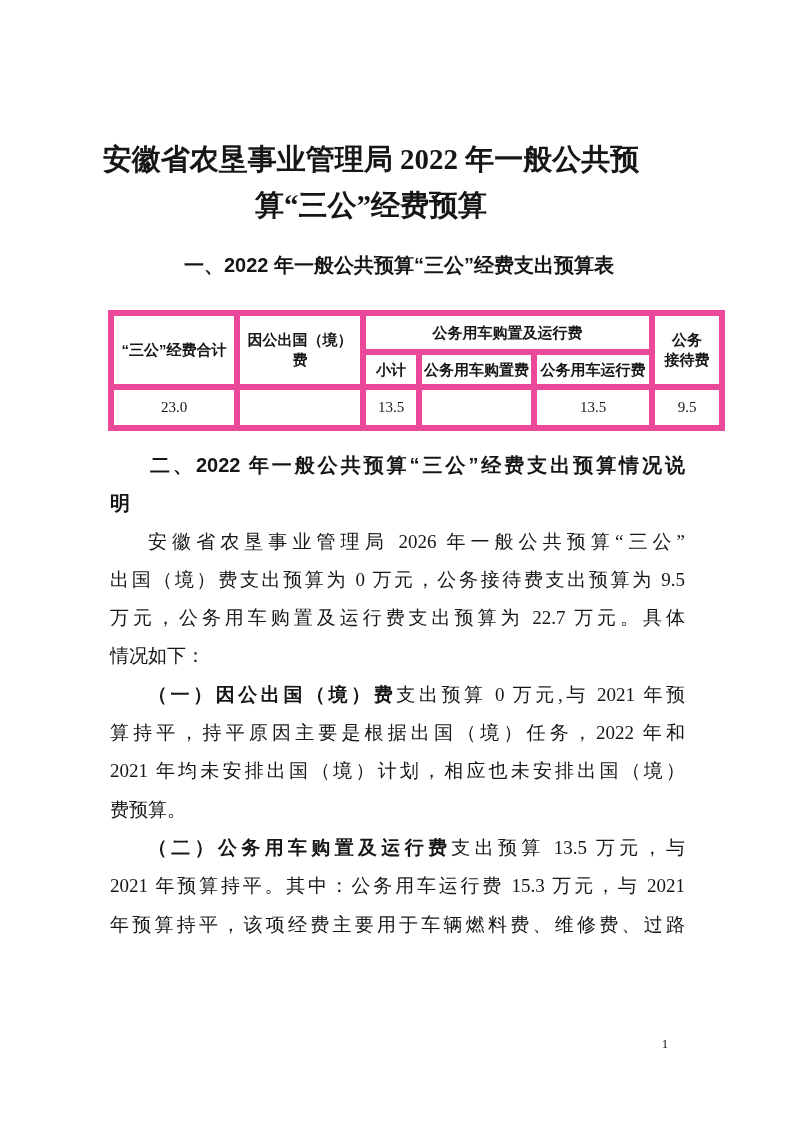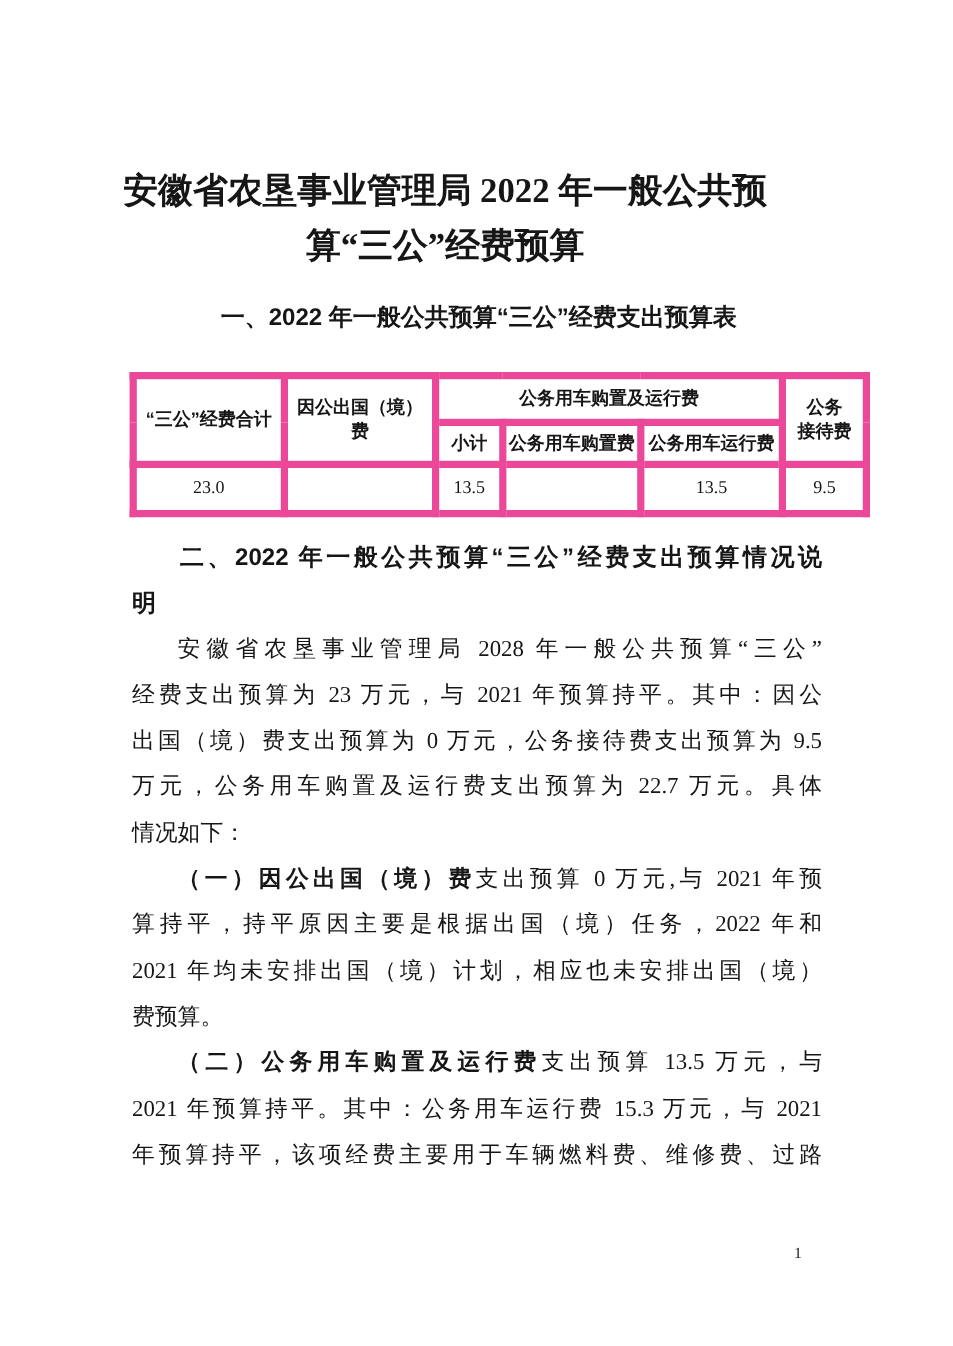--- a/index.html
+++ b/index.html
@@ -155,22 +155,21 @@
   </table>
 
   <div class="section2">
 
     <div class="heading2">
         <div class="jline first"><b class="lead"></b><span>二、2022 年一般公共预算“三公”经费支出预算情况说</span></div>
         <div class="jline end"><b class="lead"></b><span>明</span></div>
       </div>
 
     <div class="para">
-        <div class="jline first"><b class="lead"></b><span>安徽省农垦事业管理局 2028 年一般公共预算“三公”</span></div>
-        <div class="jline"><b class="lead"></b><span>经费支出预算为 23 万元，与 2021 年预算持平。其中：因公</span></div>
+        <div class="jline first"><b class="lead"></b><span>安徽省农垦事业管理局 2026 年一般公共预算“三公”</span></div>
         <div class="jline"><b class="lead"></b><span>出国（境）费支出预算为 0 万元，公务接待费支出预算为 9.5</span></div>
         <div class="jline"><b class="lead"></b><span>万元，公务用车购置及运行费支出预算为 22.7 万元。具体</span></div>
         <div class="jline end"><b class="lead"></b><span>情况如下：</span></div>
       </div>
 
     <div class="para">
         <div class="jline first"><b class="lead">（一）因公出国（境）费</b><span>支出预算 0 万元,与 2021 年预</span></div>
         <div class="jline"><b class="lead"></b><span>算持平，持平原因主要是根据出国（境）任务，2022 年和</span></div>
         <div class="jline"><b class="lead"></b><span>2021 年均未安排出国（境）计划，相应也未安排出国（境）</span></div>
         <div class="jline end"><b class="lead"></b><span>费预算。</span></div>

